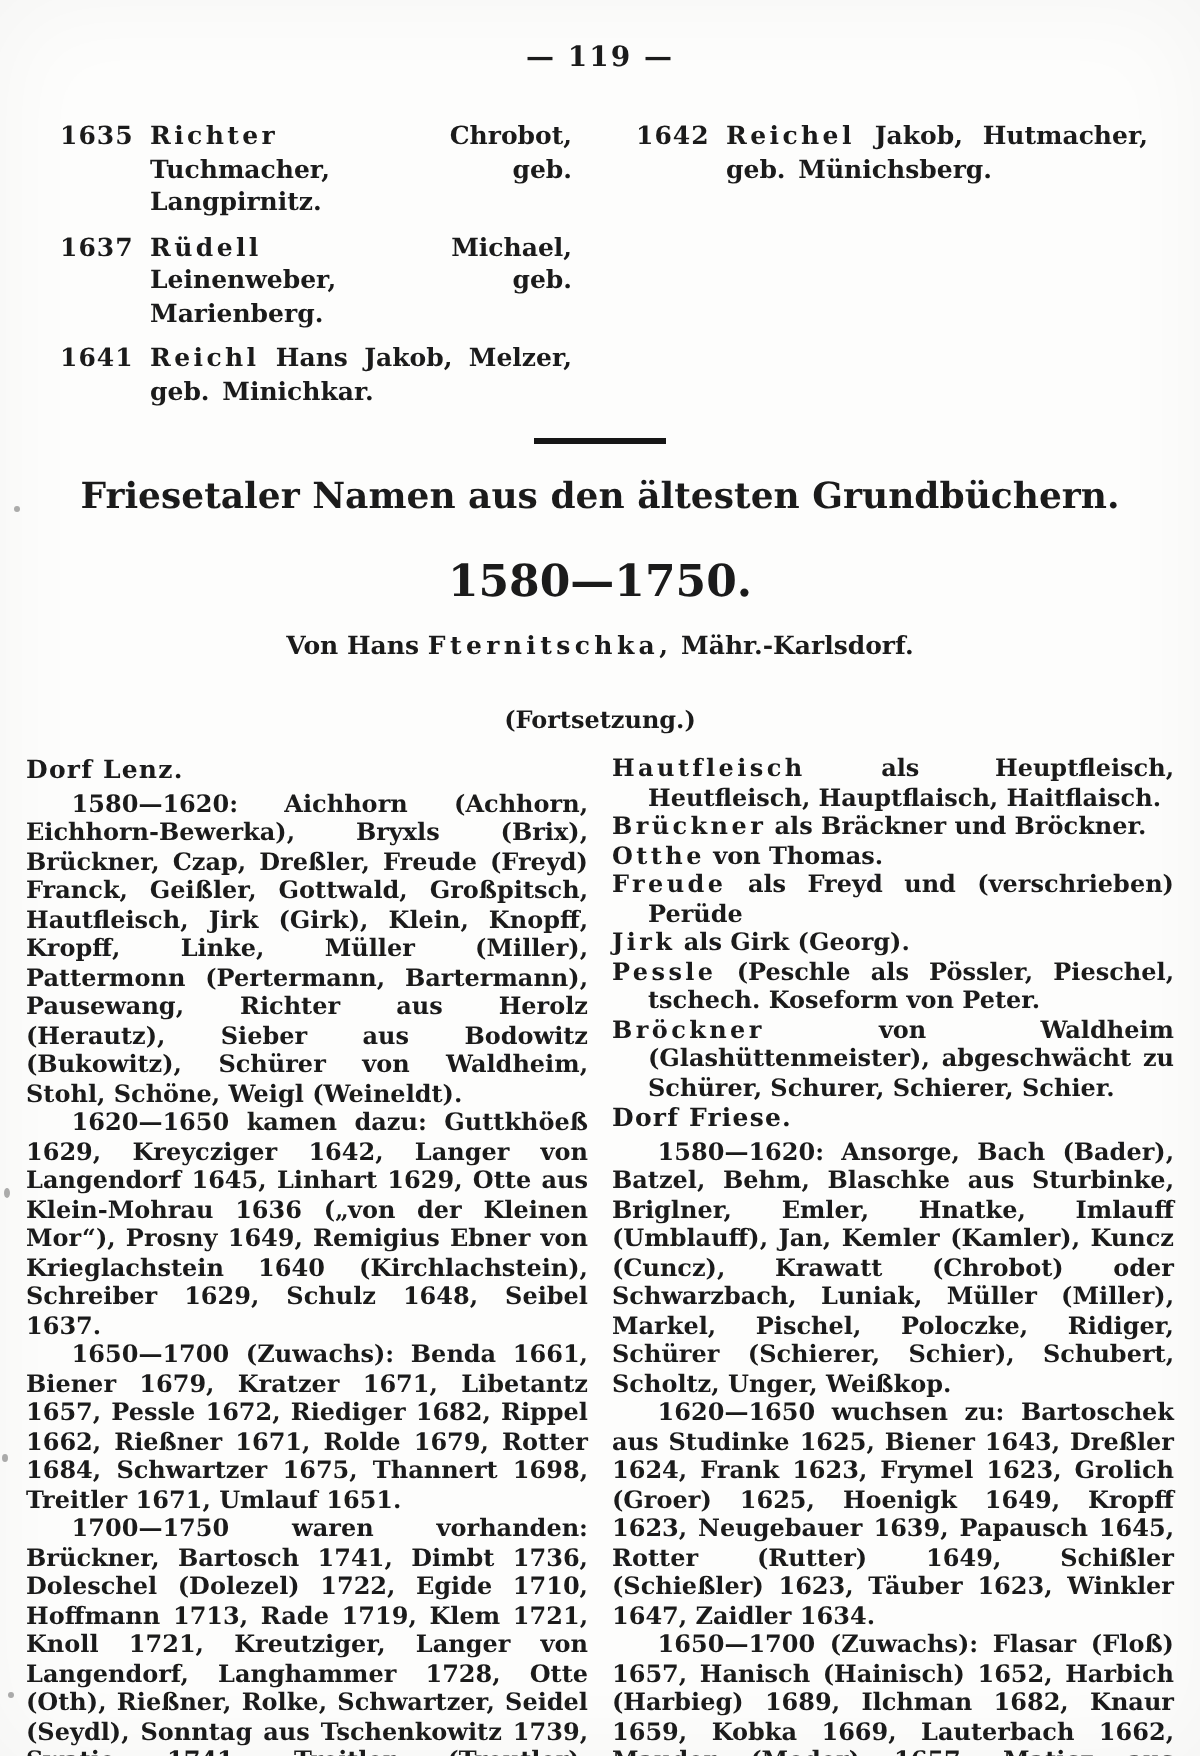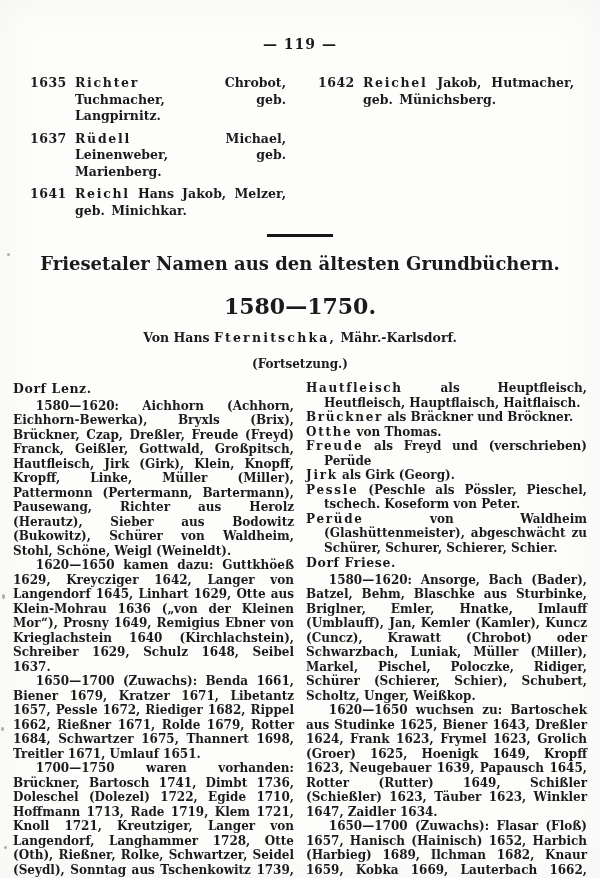--- a/index.html
+++ b/index.html
@@ -12,21 +12,21 @@
   .page {
     position:relative;
     width:600px; height:878px;
     background:#fdfdfc;
     overflow:hidden;
     box-shadow: inset 0 0 50px rgba(0,0,0,0.035);
     font-weight:700;
   }
   .pagenum {
     text-align:center;
-    padding-top:36px;
+    padding-top:21px;
     font-size:14px;
     letter-spacing:1px;
   }
   
   .register {
     display:flex;
     gap:32px;
     margin-top:23px;
     padding:0 26px 0 30px;
   }
@@ -61,21 +61,21 @@
   }
   .byline {
     text-align:center;
     font-size:12.5px;
     margin-top:11px;
   }
   .byline .sperr { letter-spacing:2.2px; }
   .fort {
     text-align:center;
     font-size:12px;
-    margin-top:12px;
+    margin-top:23px;
   }
   
   .cols {
     display:flex;
     gap:12px;
     padding:0 13px;
     margin-top:10px;
   }
   .col {
     flex:1; min-width:0;
@@ -147,21 +147,21 @@
 
     </div>
 
     <div class="col">
       <div class="hang"><span class="sperr">Hautfleisch</span> <span>als Heuptfleisch, Heutfleisch, Hauptflaisch, Haitflaisch.</span></div>
       <div class="hang"><span class="sperr">Brückner</span> <span>als Bräckner und Bröckner.</span></div>
       <div class="hang"><span class="sperr">Otthe</span> <span>von Thomas.</span></div>
       <div class="hang"><span class="sperr">Freude</span> <span>als Freyd und (verschrieben) Perüde</span></div>
       <div class="hang"><span class="sperr">Jirk</span> <span>als Girk (Georg).</span></div>
       <div class="hang"><span class="sperr">Pessle</span> <span>(Peschle als Pössler, Pieschel, tschech. Koseform von Peter.</span></div>
-      <div class="hang"><span class="sperr">Perüde</span> <span>von Waldheim (Glashüttenmeister), abgeschwächt zu Schürer, Schurer, Schierer, Schier.</span></div>
+      <div class="hang"><span class="sperr">Bröckner</span> <span>von Waldheim (Glashüttenmeister), abgeschwächt zu Schürer, Schurer, Schierer, Schier.</span></div>
       <div class="dorf">Dorf Friese.</div>
       <p class="para">1580—1620: Ansorge, Bach (Bader), Batzel, Behm, Blaschke aus Sturbinke, Briglner, Emler, Hnatke, Imlauff (Umblauff), Jan, Kemler (Kamler), Kuncz (Cuncz), Krawatt (Chrobot) oder Schwarzbach, Luniak, Müller (Miller), Markel, Pischel, Poloczke, Ridiger, Schürer (Schierer, Schier), Schubert, Scholtz, Unger, Weißkop.</p>
       <p class="para">1620—1650 wuchsen zu: Bartoschek aus Studinke 1625, Biener 1643, Dreßler 1624, Frank 1623, Frymel 1623, Grolich (Groer) 1625, Hoenigk 1649, Kropff 1623, Neugebauer 1639, Papausch 1645, Rotter (Rutter) 1649, Schißler (Schießler) 1623, Täuber 1623, Winkler 1647, Zaidler 1634.</p>
       <p class="para">1650—1700 (Zuwachs): Flasar (Floß) 1657, Hanisch (Hainisch) 1652, Harbich (Harbieg) 1689, Ilchman 1682, Knaur 1659, Kobka 1669, Lauterbach 1662, Mauder (Moder) 1657, Maticz aus Herolticz 1663, Otthe 1695, Patermann 1672, Rolde 1684, Schönfelder 1667, Tannig 1671, Tannert 1683, Völkel (Voelckel) 1654, Wancke 1654, Wagner 1667, Welzl 1699, Zaruba 1659.</p>
 
     </div>
 
   </div>
 
   <div class="speck" style="left:7px; top:253px; width:3px; height:3px;"></div>

